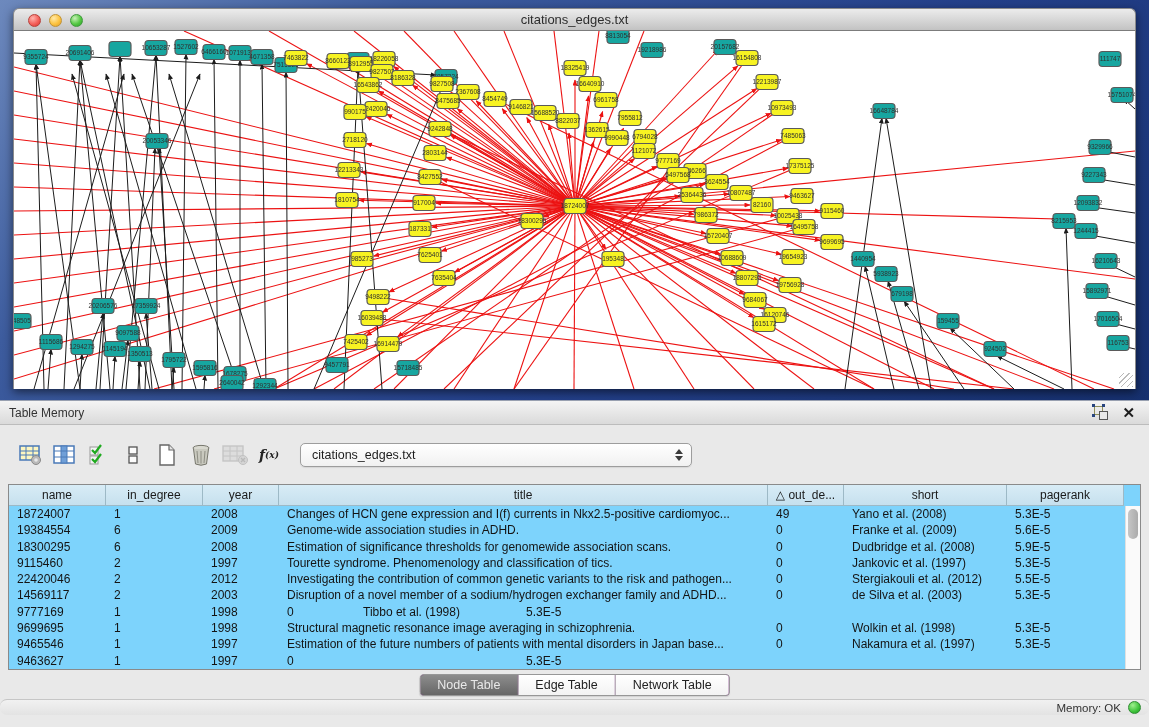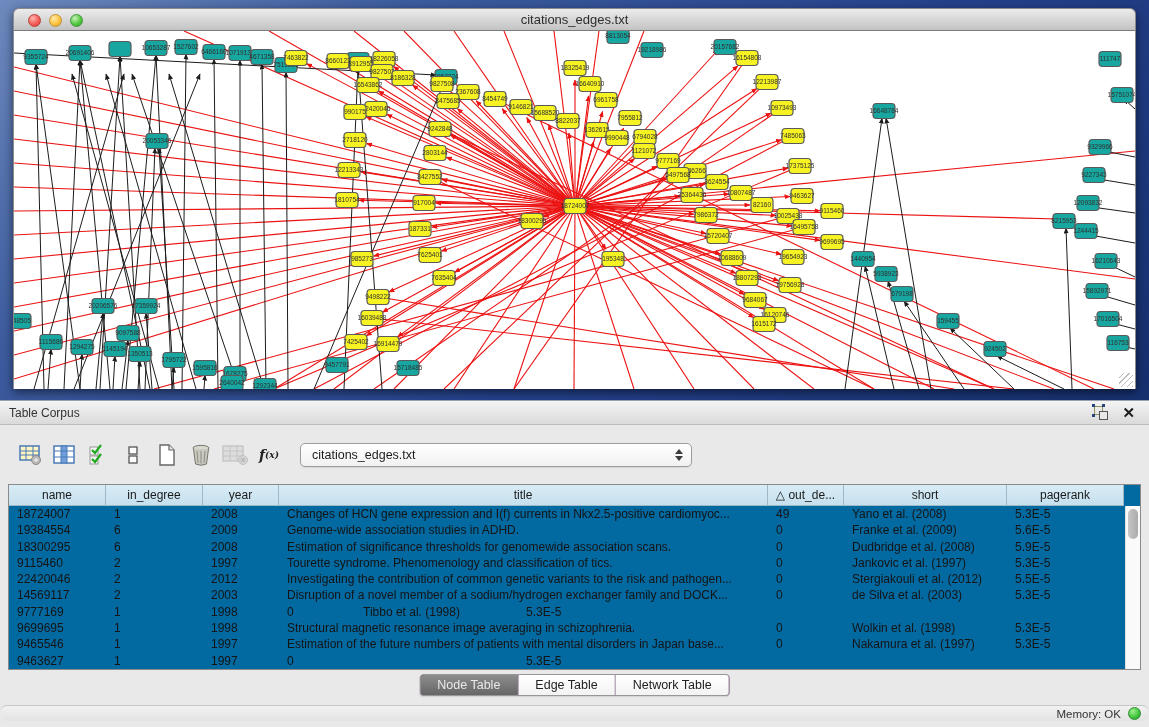--- a/index.html
+++ b/index.html
@@ -46,37 +46,37 @@
   .fx { font-family:"DejaVu Serif",serif; font-style:italic; font-weight:bold; font-size:14px; color:#222; }
   .fx small { font-size:9px; }
   .combo { margin-left:12px; width:392px; height:24px; border:1px solid #9d9d9d; border-radius:5px;
     background:linear-gradient(#ffffff,#f1f1f1); display:flex; align-items:center; padding:0 8px 0 11px;
     font-size:12.5px; color:#1c1c1c; box-shadow:0 1px 1px rgba(0,0,0,.08); }
   .combo .arrows { margin-left:auto; display:flex; flex-direction:column; gap:2px; }
   .combo .up { width:0; height:0; border-left:4px solid transparent; border-right:4px solid transparent; border-bottom:5px solid #3b3b3b; }
   .combo .dn { width:0; height:0; border-left:4px solid transparent; border-right:4px solid transparent; border-top:5px solid #3b3b3b; }
 
   .table-wrap { position:absolute; left:8px; top:58px; width:1133px; height:186px;
-    background:#0369a1; border:1px solid #8a8a8a; }
+    background:#7dd3fc; border:1px solid #8a8a8a; }
   .thead { display:flex; height:21px; background:#cde4f0; border-bottom:1px solid #9db9c6; width:calc(100% - 16px); }
   .th { font-size:12px; color:#1a1a1a; text-align:center; line-height:20px; border-right:1px solid #9db9c6;
     overflow:hidden; white-space:nowrap; background:linear-gradient(#d8ecf6,#c6e0ee); }
   .trow { display:flex; height:16.3px; }
   .td { font-size:12px; color:#141414; line-height:16px; padding-left:8px; overflow:hidden; white-space:nowrap; }
   .vscroll { position:absolute; right:0; top:21px; bottom:0; width:15px; background:#fafafa; border-left:1px solid #e0e0e0; }
   .vthumb { position:absolute; left:2px; top:3px; width:10px; height:30px; border-radius:6px;
     background:linear-gradient(90deg,#c6c6c6,#ababab); }
 
   .tabs { position:absolute; left:50%; top:248px; transform:translateX(-50%); display:flex; height:22px;
     border:1px solid #979797; border-radius:4px; overflow:hidden; background:#701a75; box-shadow:0 1px 1px rgba(0,0,0,.1); }
   .tab { font-size:12.5px; line-height:21px; padding:0 17px; color:#222; border-left:1px solid #c3c3c3; background:linear-gradient(#ffffff,#f3f3f3); }
   .tab:first-child { border-left:none; }
   .tab.sel { background:linear-gradient(#8d8d8d,#666666); color:#e9e9e9; }
 
-  .statusbar { position:absolute; left:0; bottom:6px; width:1149px; height:16px;
+  .statusbar { position:absolute; left:0; bottom:12px; width:1149px; height:16px;
     background:linear-gradient(#f1f1f1,#e3e3e3); border-top:1px solid #c6c6c6;
     display:flex; align-items:center; justify-content:flex-end;border-radius:7px; }
   .mem-label { font-size:11.5px; color:#333; margin-right:7px; }
   .mem-dot { width:13px; height:13px; border-radius:50%; margin-right:8px;
     background:radial-gradient(circle at 35% 30%, #9ef08e, #3ec33a 60%, #1f9a22); border:1px solid #2f8c32; }
 </style>
 </head>
 <body>
 
 <div class="desktop">
@@ -733,21 +733,21 @@
             <rect x="550" y="167.5" width="22" height="15" rx="3.5" fill="#f7f322" stroke="#5a5a5a" stroke-width="1.2"></rect>
             <text x="561" y="177.3" text-anchor="middle" font-size="6.5" font-family="&quot;Liberation Sans&quot;,sans-serif" fill="#30302e">18724007</text>
           </g>
         </svg>
       <div class="grip"></div>
     </div>
   </div>
 </div>
 
 <div class="panel-header">
-  <span class="panel-title">Table Corpus</span>
+  <span class="panel-title">Table Memory</span>
   <span class="panel-header-icons">
     <span class="float-icon">
       <span class="sq1"></span>
         <span class="sq2"></span>
       <span class="dot" style="left:-2px;top:-2px;"></span>
         <span class="dot" style="left:-2px;bottom:3px;"></span>
         <span class="dot" style="right:3px;top:-2px;"></span>
     </span>
     <span class="close-x">✕</span>
   </span>
@@ -882,21 +882,21 @@
           <div class="td" style="flex: 0 0 76px; width: 76px;">2012</div>
           <div class="td" style="flex: 0 0 489px; width: 489px;">Investigating the contribution of common genetic variants to the risk and pathogen...</div>
           <div class="td" style="flex: 0 0 76px; width: 76px;">0</div>
           <div class="td" style="flex: 0 0 163px; width: 163px;">Stergiakouli et al. (2012)</div>
           <div class="td" style="flex: 0 0 117px; width: 117px;">5.5E-5</div>
         </div>
         <div class="trow">
           <div class="td" style="flex: 0 0 97px; width: 97px;">14569117</div>
           <div class="td" style="flex: 0 0 97px; width: 97px;">2</div>
           <div class="td" style="flex: 0 0 76px; width: 76px;">2003</div>
-          <div class="td" style="flex: 0 0 489px; width: 489px;">Disruption of a novel member of a sodium/hydrogen exchanger family and DOCK...</div>
+          <div class="td" style="flex: 0 0 489px; width: 489px;">Disruption of a novel member of a sodium/hydrogen exchanger family and ADHD...</div>
           <div class="td" style="flex: 0 0 76px; width: 76px;">0</div>
           <div class="td" style="flex: 0 0 163px; width: 163px;">de Silva et al. (2003)</div>
           <div class="td" style="flex: 0 0 117px; width: 117px;">5.3E-5</div>
         </div>
         <div class="trow">
           <div class="td" style="flex: 0 0 97px; width: 97px;">9777169</div>
           <div class="td" style="flex: 0 0 97px; width: 97px;">1</div>
           <div class="td" style="flex: 0 0 76px; width: 76px;">1998</div>
           <div class="td" style="flex: 0 0 76px; width: 76px;">0</div>
           <div class="td" style="flex: 0 0 163px; width: 163px;">Tibbo et al. (1998)</div>

